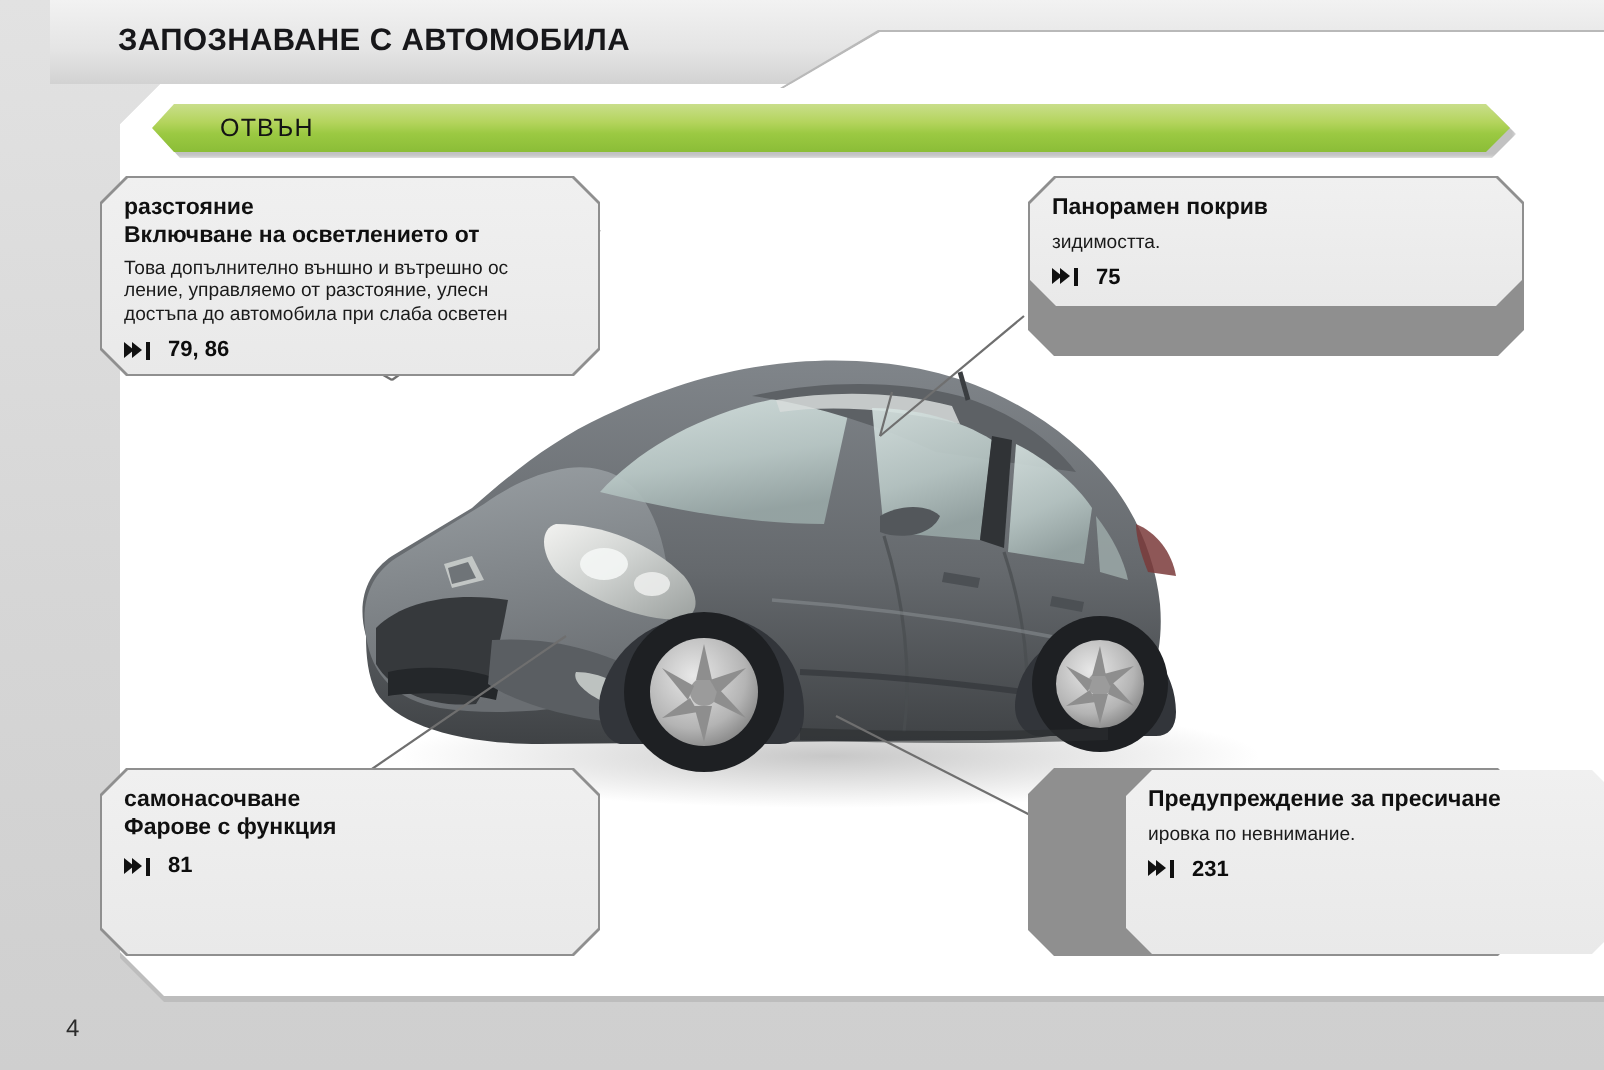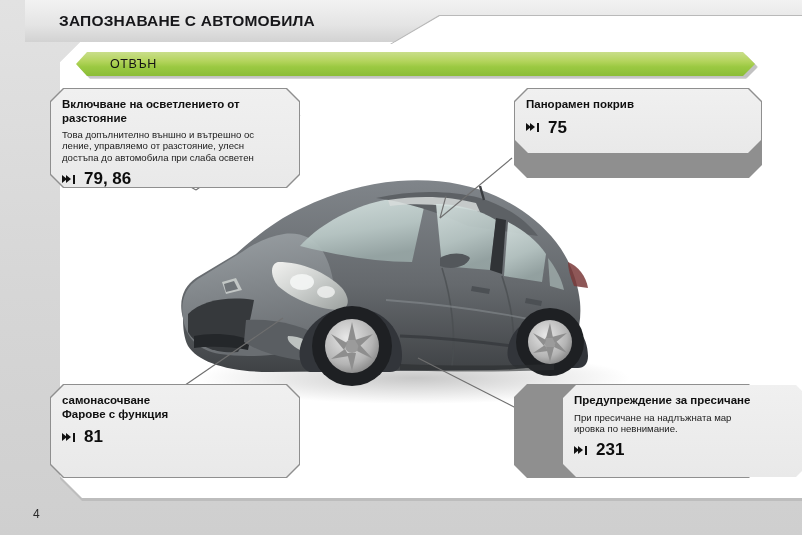--- a/index.html
+++ b/index.html
@@ -107,21 +107,21 @@
     font-size:11.5px;font-weight:bold;color:#101010;line-height:13.5px;
     margin:0 0 4px 0;white-space:nowrap;
   }
   .co-body{
     font-size:9.6px;color:#1a1a1a;line-height:11.4px;margin:0;
     text-align:justify;white-space:nowrap;
   }
   .co-body div{white-space:nowrap;}
   .co-ref{
     display:flex;align-items:center;gap:9px;margin-top:6px;
-    font-size:17px;font-weight:bold;color:#0d0d0d;
+    font-size:11px;font-weight:bold;color:#0d0d0d;
   }
   .ff-icon{
     display:inline-block;width:13px;height:9px;position:relative;
   }
   .ff-icon i{
     position:absolute;top:0;width:0;height:0;
     border-top:4.5px solid transparent;border-bottom:4.5px solid transparent;
     border-left:5px solid #111;
   }
   .ff-icon i.a{left:0;}
@@ -319,22 +319,22 @@
 
     <line x1="283" y1="318" x2="175" y2="392"></line>
 
     <line x1="418" y1="358" x2="516" y2="408"></line>
   </g>
 </svg>
 
 <div class="callout-outline" style="left:50px;top:88px;width:250px;height:100px;"></div>
 <div class="callout chamfer" style="left:51px;top:89px;width:248px;height:98px;">
   <div class="co-title">
+    <div>разстояние</div>
     <div>Включване на осветлението от</div>
-    <div>разстояние</div>
   </div>
   <div class="co-body">
     <div>Това допълнително външно и вътрешно ос</div>
     <div>ление,  управляемо  от  разстояние,  улесн</div>
     <div>достъпа до автомобила при слаба осветен</div>
   </div>
   <div class="co-ref">
     <span class="ff-icon">
         <i class="a"></i>
         <i class="b"></i>
@@ -343,20 +343,21 @@
     <span>79, 86</span>
   </div>
 </div>
 
 <div class="callout-outline" style="left:514px;top:88px;width:248px;height:90px;"></div>
 <div class="callout chamfer" style="left:515px;top:89px;width:246px;height:64px;">
   <div class="co-title">
     <div>Панорамен покрив</div>
   </div>
   <div class="co-body">
+    <div>зидимостта.</div>
   </div>
   <div class="co-ref">
     <span class="ff-icon">
         <i class="a"></i>
         <i class="b"></i>
         <b></b>
       </span>
     <span>75</span>
   </div>
 </div>
@@ -376,21 +377,20 @@
     <span>81</span>
   </div>
 </div>
 
 <div class="callout-outline" style="left:514px;top:384px;width:248px;height:94px;"></div>
 <div class="callout chamfer" style="left:515px;top:385px;width:246px;height:92px;margin-left:48px;">
   <div class="co-title">
     <div>Предупреждение за пресичане</div>
   </div>
   <div class="co-body">
-    <div>При  пресичане  на  надлъжната  мар</div>
     <div>ировка по невнимание.</div>
   </div>
   <div class="co-ref">
     <span class="ff-icon">
         <i class="a"></i>
         <i class="b"></i>
         <b></b>
       </span>
     <span>231</span>
   </div>

